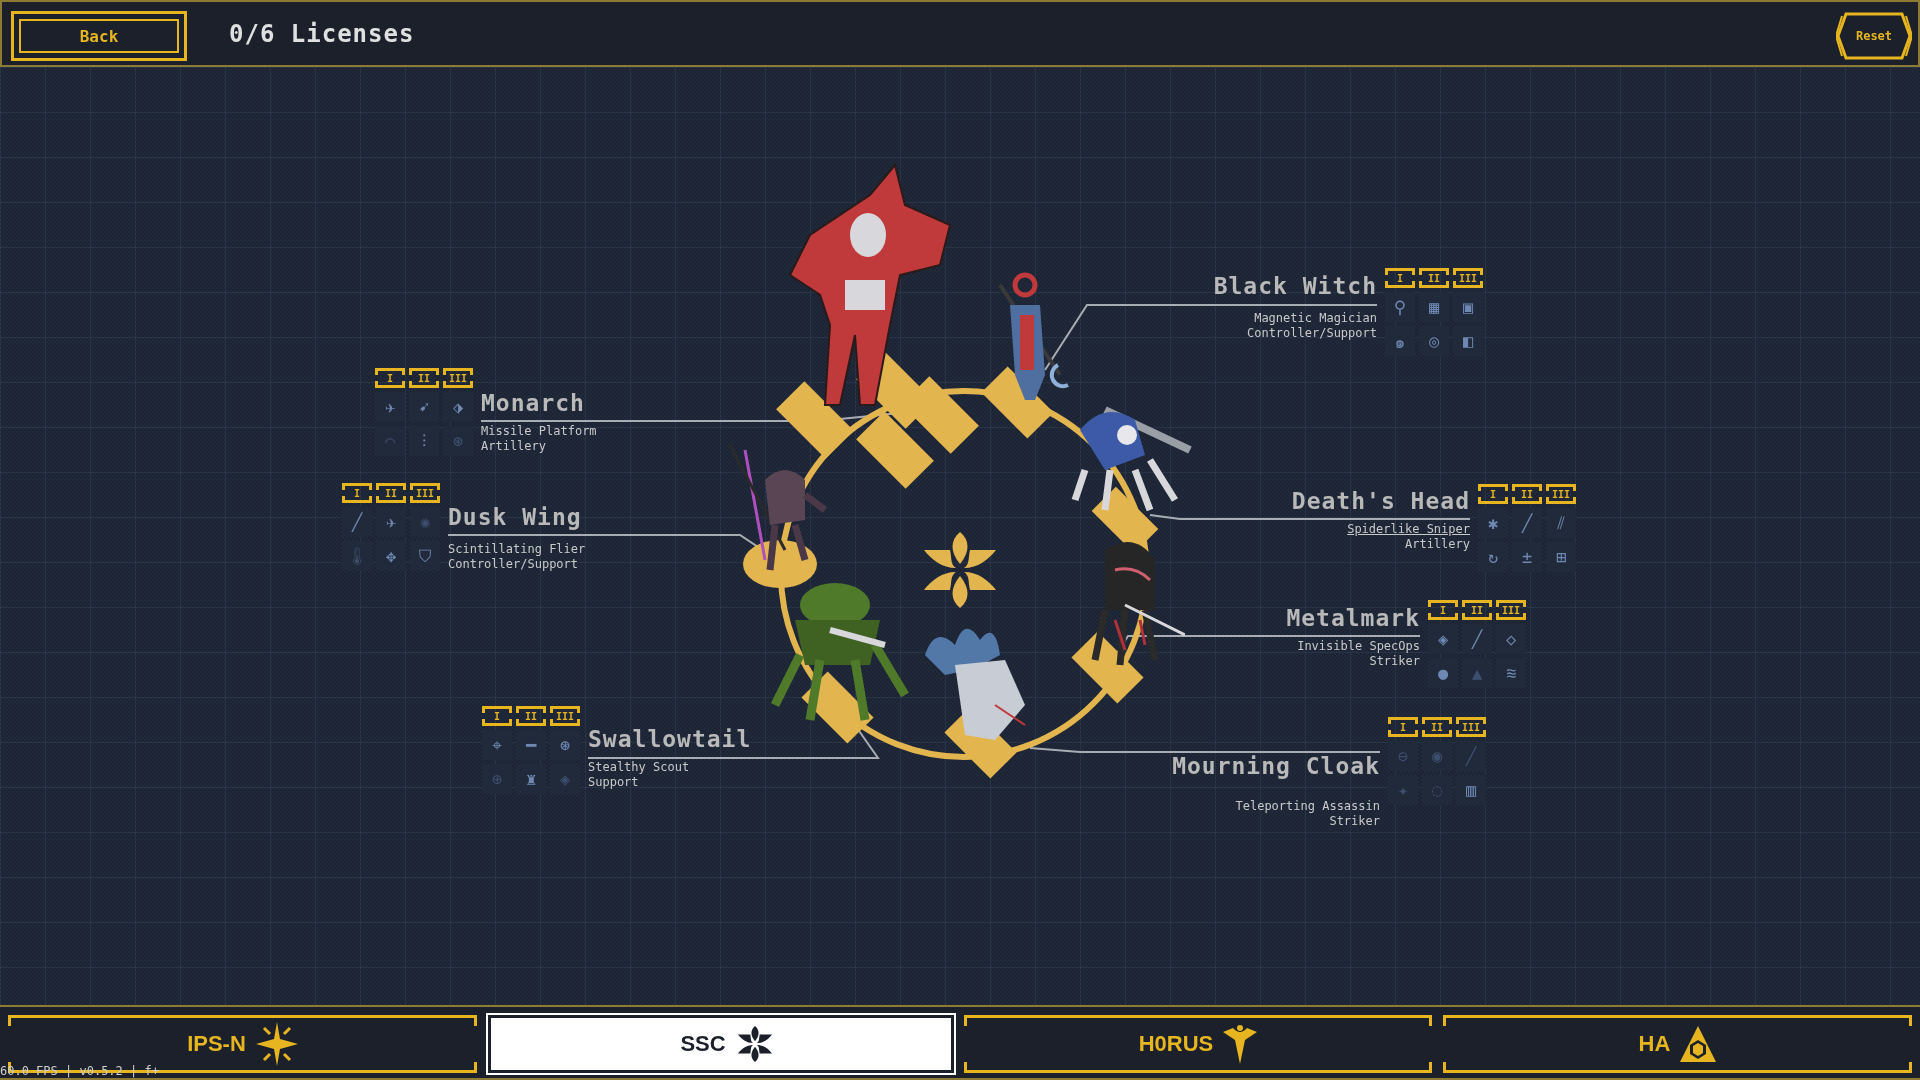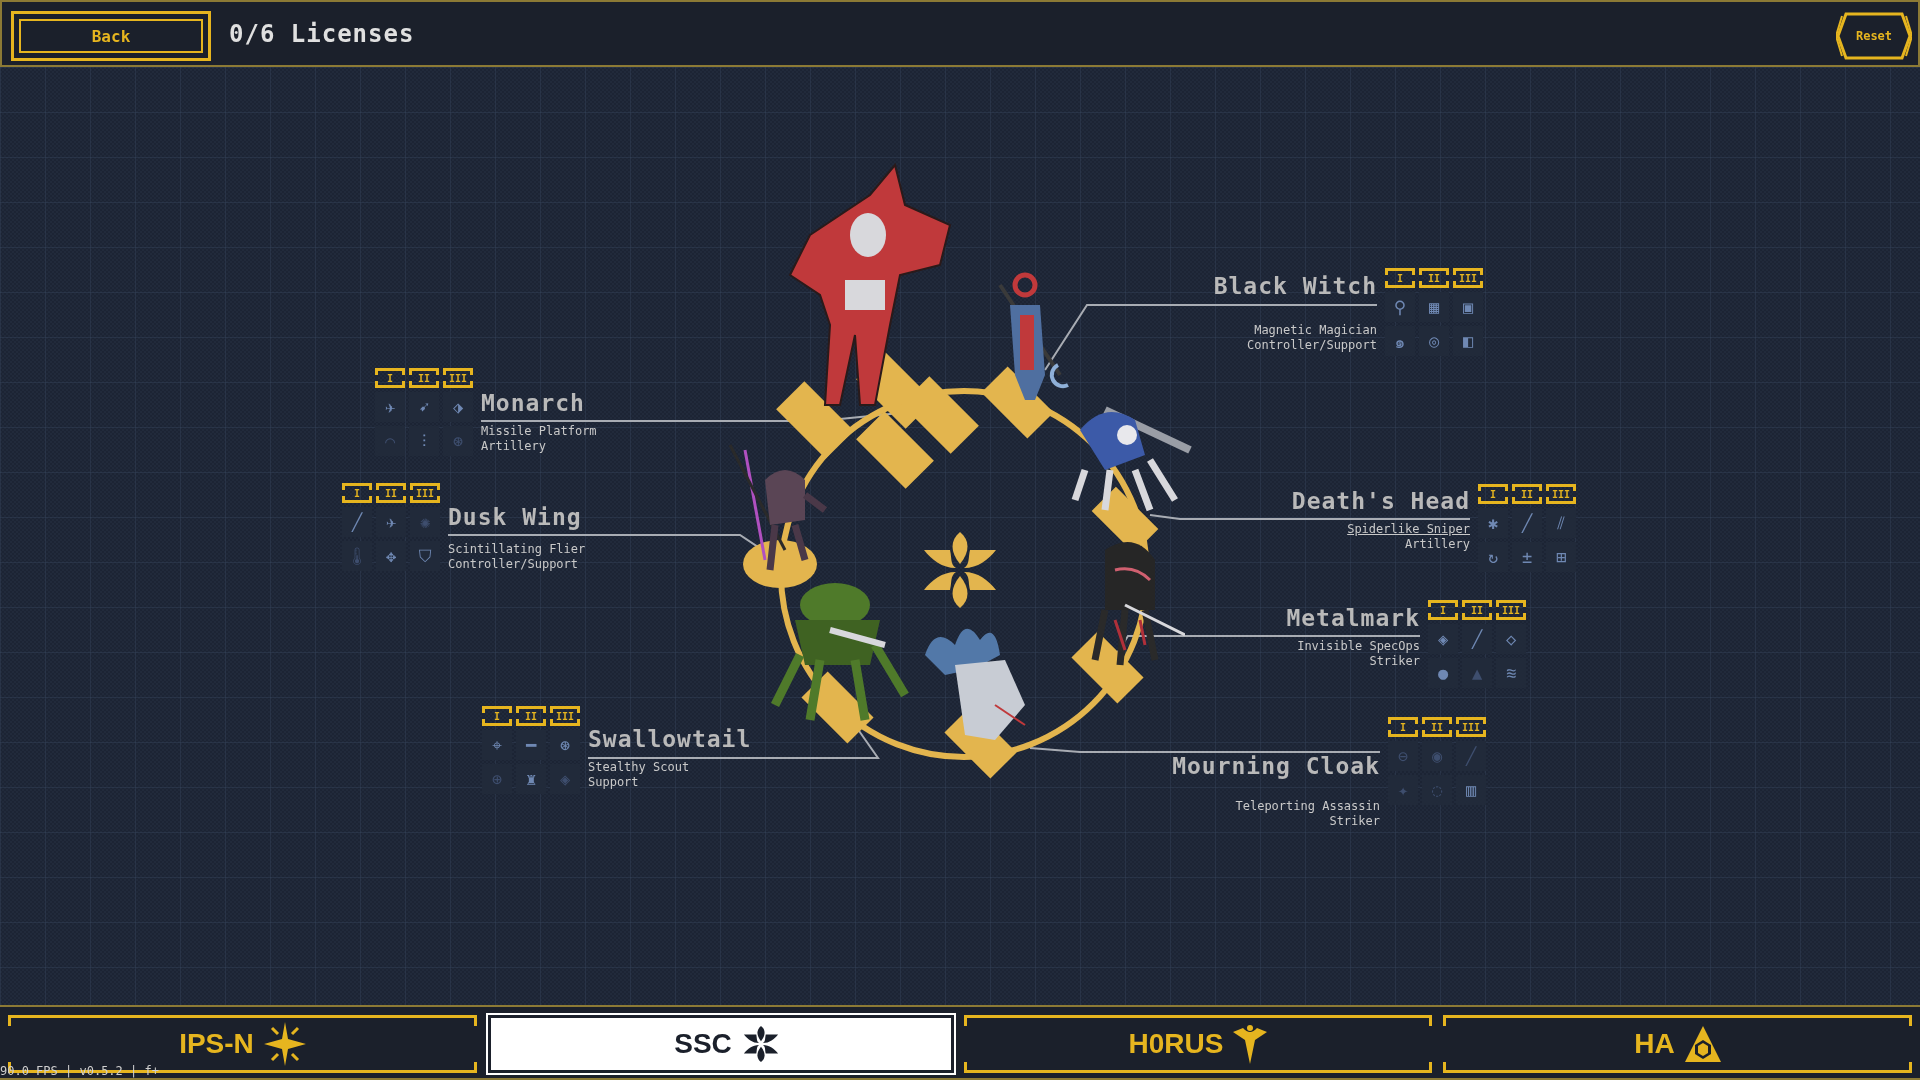--- a/index.html
+++ b/index.html
@@ -19,21 +19,21 @@
       repeating-conic-gradient(#1c2434 0% 25%, #212a3b 0% 50%);
     background-size: 45px 45px, 45px 45px, 4px 4px;
   }
   
   .header {
     position: absolute; left: 0; top: 0; width: 1920px; height: 67px;
     background: #1b202b;
     border: 2px solid #8c7a35;
   }
   .back-btn {
-    position: absolute; left: 9px; top: 9px; width: 200px; height: 50px;
+    position: absolute; left: 9px; top: 9px; width: 176px; height: 50px;
     border: 3px solid #e6b51f;
     outline: 2px solid #1b202b; outline-offset: -7px;
     box-shadow: inset 0 0 0 5px #1b202b, inset 0 0 0 7px #e6b51f;
     color: #e6b51f; font-weight: bold; font-size: 16px;
     display: flex; align-items: center; justify-content: center;
     cursor: pointer; background: #1b202b;
   }
   .license-count {
     position: absolute; left: 227px; top: 18px; font-size: 24px; font-weight: bold;
     color: #e0e0e0; letter-spacing: 1px;
@@ -86,21 +86,21 @@
   .icon-cell.dim { color: #3e4e6e; }
 
   
   .footer {
     position: absolute; left: 0; top: 1005px; width: 1920px; height: 75px;
     background: #1b202b; border-top: 2px solid #8c7a35; border-bottom: 2px solid #8c7a35;
   }
   .tab {
     position: absolute; top: 8px; height: 58px;
     display: flex; align-items: center; justify-content: center; gap: 10px;
-    font-family: "Liberation Sans", sans-serif; font-weight: bold; font-size: 28px;
+    font-family: "Liberation Sans", sans-serif; font-weight: bold; font-size: 22px;
     color: #e6b51f; cursor: pointer;
     border-top: 3px solid #e6b51f; border-bottom: 3px solid #e6b51f;
   }
   .tab::before, .tab::after { content: ""; position: absolute; width: 3px; height: 8px; background: #e6b51f; }
   .tab::before { left: 0; top: 0; box-shadow: 0 44px 0 #e6b51f; }
   .tab::after { right: 0; top: 0; box-shadow: 0 44px 0 #e6b51f; }
   .tab.active {
     background: #ffffff; color: #1b202b; border: 3px solid #1b202b;
     outline: 2px solid #ffffff;
     padding-left: 12px;
@@ -233,21 +233,21 @@
   </div>
 </div>
 <div class="mech-label" style="left:481px;top:390px;">
   <div class="mech-title">Monarch</div>
   <div class="mech-desc" style="margin-top:8px;">Missile Platform</div>
   <div class="mech-desc">Artillery</div>
 </div>
 
 <div class="mech-label align-right" style="left:1080px;top:273px;width:297px;">
   <div class="mech-title">Black Witch</div>
-  <div class="mech-desc" style="margin-top:24px;text-align:right;">Magnetic Magician</div>
+  <div class="mech-desc" style="margin-top:12px;text-align:right;">Magnetic Magician</div>
   <div class="mech-desc">Controller/Support</div>
 </div>
 <div class="lic-block" style="left:1385px;top:268px;">
   <div class="ranks">
     <div class="rank">I</div>
     <div class="rank">II</div>
     <div class="rank">III</div>
   </div>
   <div class="icons">
     <div class="icon-cell">⚲</div>
@@ -395,13 +395,13 @@
   <div class="tab" style="left:1443px;width:469px;">
     <span>HA</span>
     <svg width="36" height="36" viewBox="0 0 36 36">
       <polygon points="18,0 36,36 0,36" fill="#e6b51f"></polygon>
       <polygon points="18,14 26,19 26,28 18,33 10,28 10,19" fill="#1b202b"></polygon>
       <polygon points="18,17 23,20 23,27 18,30 13,27 13,20" fill="#e6b51f"></polygon>
     </svg>
   </div>
 </div>
 
-<div class="fps">90.0 FPS | v0.5.2 | f+</div>
+<div class="fps">60.0 FPS | v0.5.2 | f+</div>
 
 </body></html>

